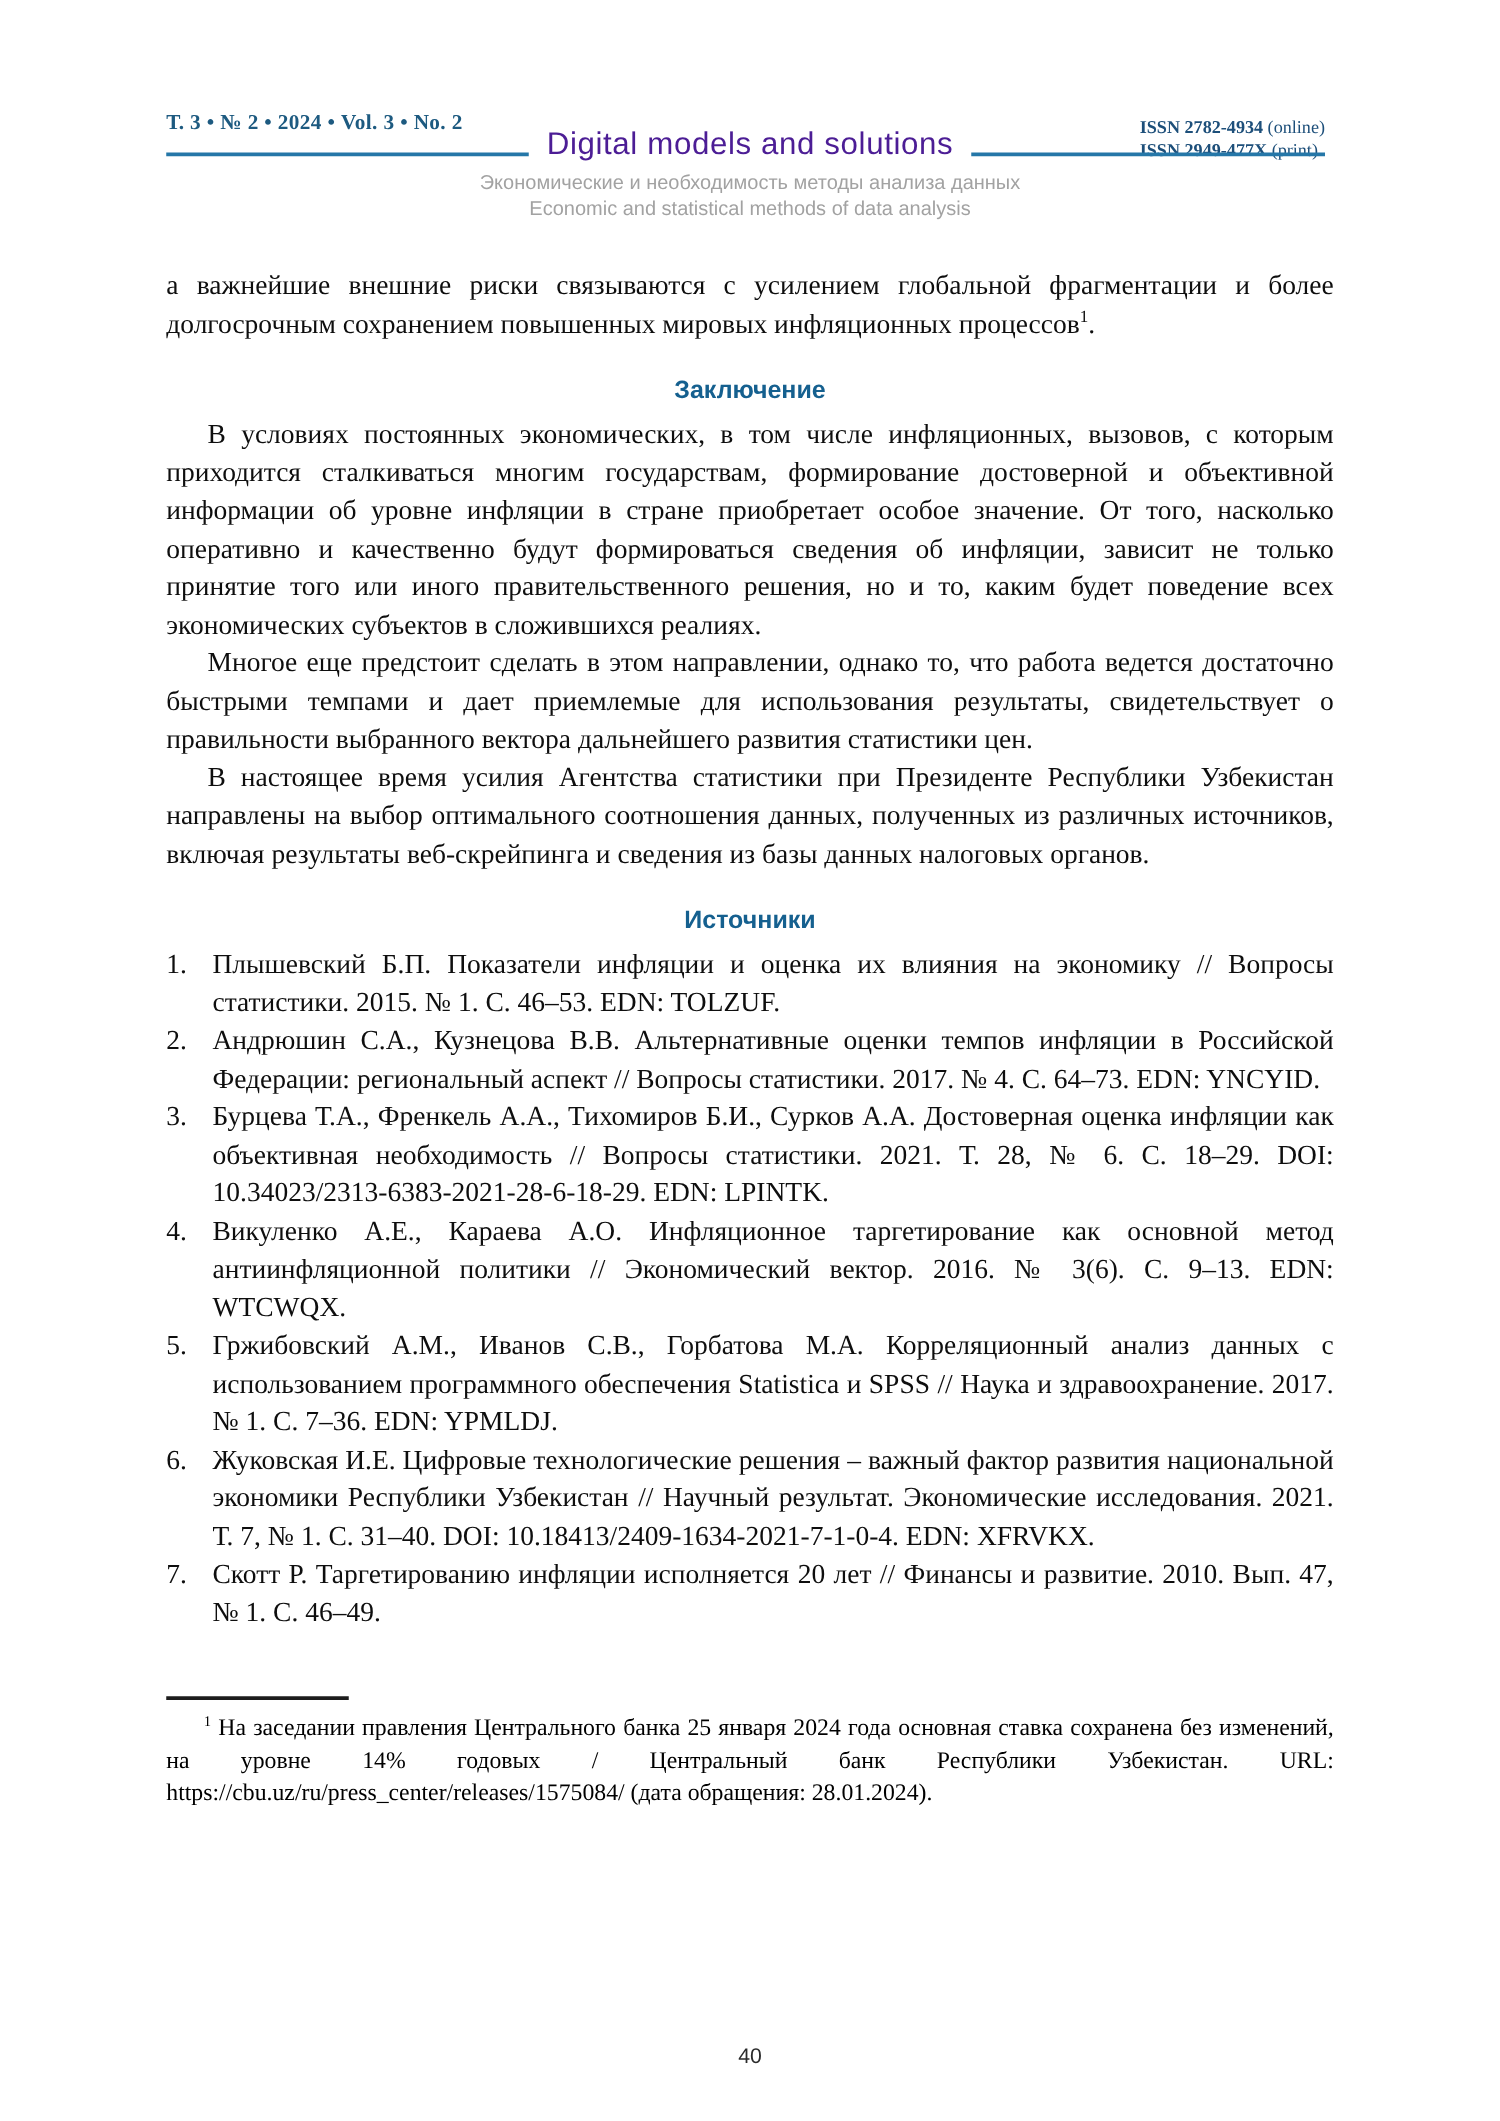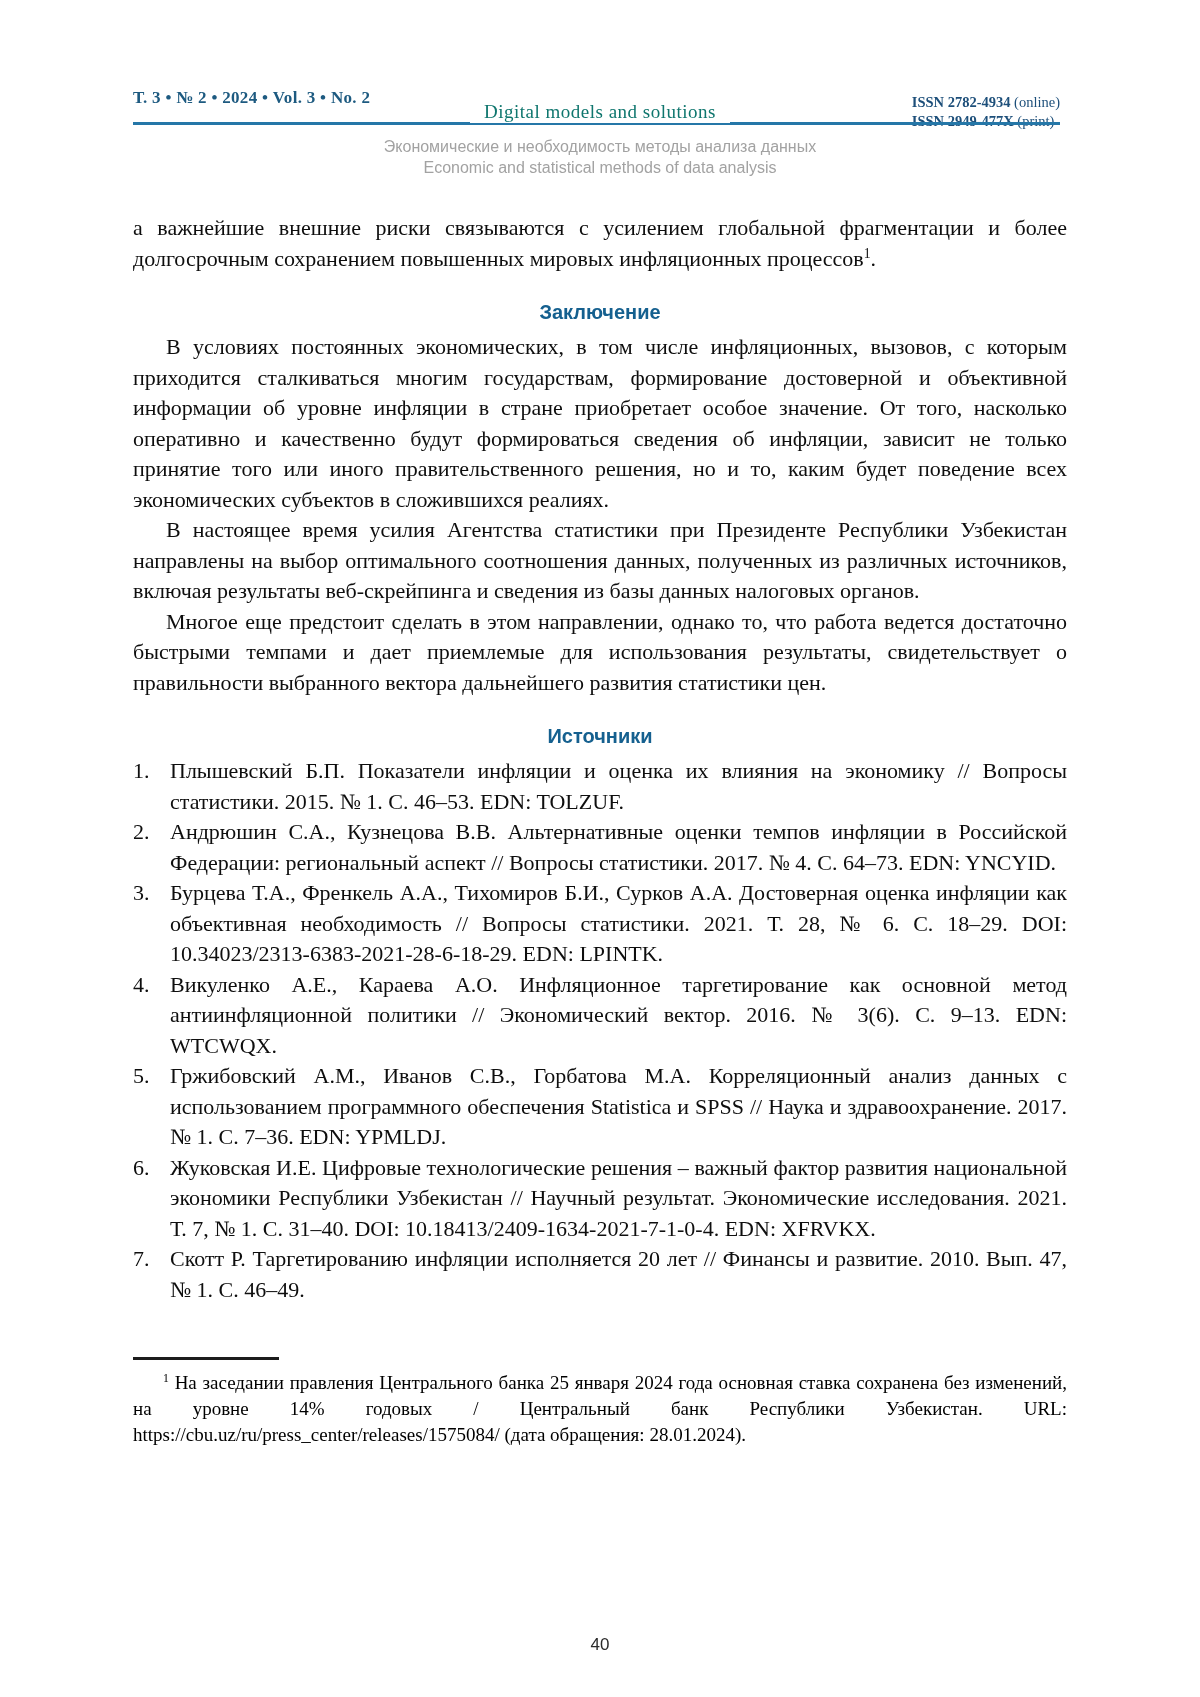--- a/index.html
+++ b/index.html
@@ -20,22 +20,22 @@
     white-space:nowrap;
   }
   .title-ru {
     position:absolute; left:0; right:0; top:2px; text-align:center;
     font-family:"Liberation Sans","DejaVu Sans",sans-serif;
     font-weight:bold; font-size:22px; color:#2b7cab; letter-spacing:.5px;
   }
   .title-en-wrap { position:absolute; left:0; right:0; top:25px; text-align:center; z-index:2; }
   .title-en {
     display:inline-block; background:#ffffff; padding:0 14px;
-    font-family:Liberation Serif, serif;
-    font-size:19px; color:#0f766e; letter-spacing:.5px;
+    font-family:Liberation Sans, sans-serif;
+    font-size:25px; color:#4c1d95; letter-spacing:.5px;
   }
   .issn-block { position:absolute; right:40px; top:17px; text-align:left; line-height:19px; }
   .issn-line { font-size:14.5px; color:#1d4f7a; white-space:nowrap; }
   .issn-bold { font-weight:bold; }
   .header-rule {
     position:absolute; left:33px; right:40px; top:46px; height:3px;
     background:#2577a8; z-index:1;
   }
   
   .section-titles {
@@ -106,22 +106,22 @@
     <div>Economic and statistical methods of data analysis</div>
   </div>
 
   <div class="main">
 
     <p class="body-p no-indent"><span>а важнейшие внешние риски связываются с усилением глобальной фрагментации и более долгосрочным сохранением повышенных мировых инфляционных процессов</span><sup>1</sup><span>.</span></p>
 
     <h2 class="section-heading">Заключение</h2>
 
     <p class="body-p">В условиях постоянных экономических, в том числе инфляционных, вызовов, с которым приходится сталкиваться многим государствам, формирование достоверной и объективной информации об уровне инфляции в стране приобретает особое значение. От того, насколько оперативно и качественно будут формироваться сведения об инфляции, зависит не только принятие того или иного правительственного решения, но и то, каким будет поведение всех экономических субъектов в сложившихся реалиях.</p>
+    <p class="body-p">Многое еще предстоит сделать в этом направлении, однако то, что работа ведется достаточно быстрыми темпами и дает приемлемые для использования результаты, свидетельствует о правильности выбранного вектора дальнейшего развития статистики цен.</p>
     <p class="body-p">В настоящее время усилия Агентства статистики при Президенте Республики Узбекистан направлены на выбор оптимального соотношения данных, полученных из различных источников, включая результаты веб-скрейпинга и сведения из базы данных налоговых органов.</p>
-    <p class="body-p">Многое еще предстоит сделать в этом направлении, однако то, что работа ведется достаточно быстрыми темпами и дает приемлемые для использования результаты, свидетельствует о правильности выбранного вектора дальнейшего развития статистики цен.</p>
 
     <h2 class="section-heading">Источники</h2>
 
     <ol class="ref-list">
       <li class="ref">
         <span class="ref-num">1.</span>
         <span class="ref-text">Плышевский Б.П. Показатели инфляции и оценка их влияния на экономику // Вопросы статистики. 2015. № 1. С. 46–53. EDN: TOLZUF.</span>
       </li>
       <li class="ref">
         <span class="ref-num">2.</span>

